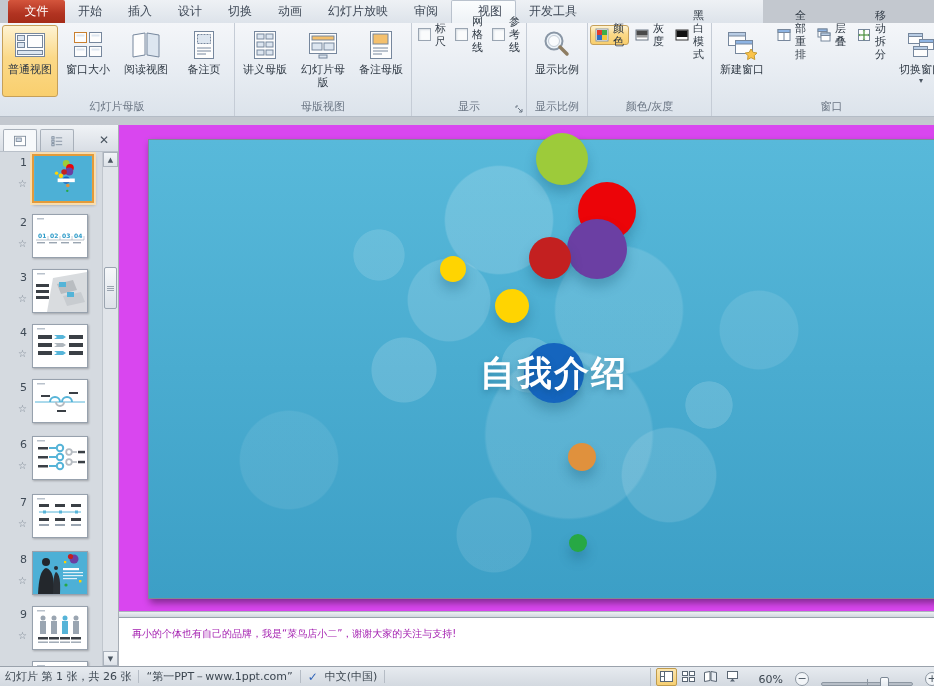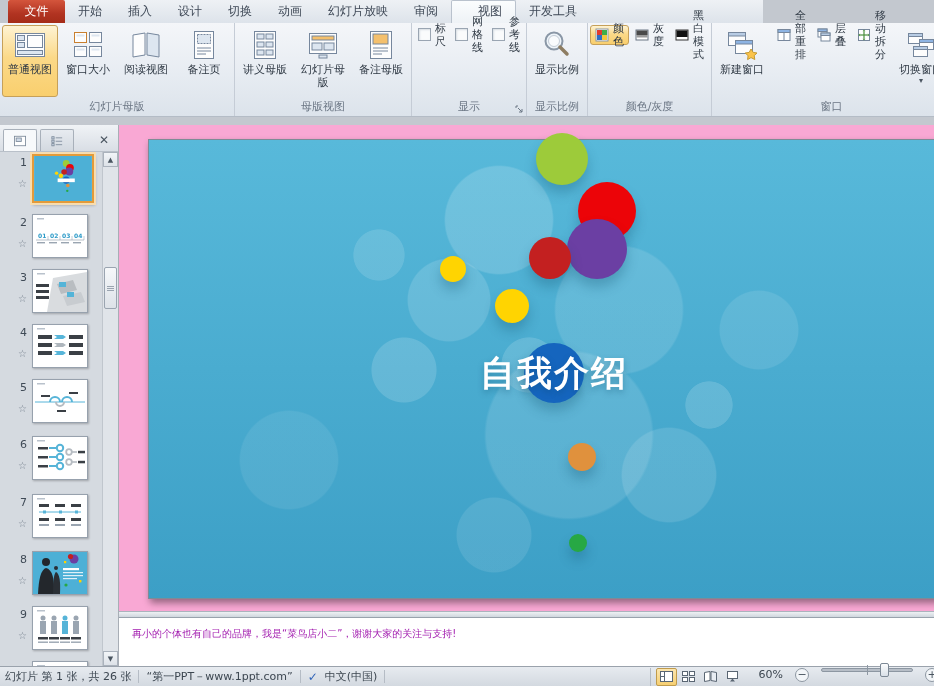--- a/index.html
+++ b/index.html
@@ -46,35 +46,35 @@
   .thumb svg{display:block;width:100%;height:100%;}
   .thumb-item.selected .thumb{width:58px;height:45px;border:2px solid #e39b3a;box-shadow:0 0 0 2px #f7ddb0,1px 2px 3px rgba(0,0,0,.3);}
   .panel-scrollbar{position:absolute;right:0;top:27px;width:16px;bottom:0;background:#e0e4e9;border-left:1px solid #c0c6cd;box-sizing:border-box;}
   .sb-btn{position:absolute;left:0;width:15px;height:15px;text-align:center;font-size:7px;color:#4a5560;line-height:15px;background:linear-gradient(#f2f5f8,#dde2e8);border:1px solid #aab2bc;box-sizing:border-box;}
   .sb-up{top:0;}
   .sb-down{bottom:0;}
   .sb-thumb{position:absolute;left:1px;top:115px;width:13px;height:42px;background:linear-gradient(#f6f8fa,#dde2e8);border:1px solid #9aa4b0;border-radius:2px;box-sizing:border-box;}
   .sb-grip{margin:18px auto 0;width:7px;height:1px;background:#9aa4b0;box-shadow:0 2px 0 #9aa4b0,0 4px 0 #9aa4b0;}
 
   
-  .main-area{position:absolute;left:119px;top:125px;width:815px;height:487px;background:#f9a8d4;overflow:hidden;}
+  .main-area{position:absolute;left:119px;top:125px;width:815px;height:487px;background:#d946ef;overflow:hidden;}
   .slide{position:absolute;left:29px;top:14px;width:818px;height:460px;border:1px solid #7e8b96;box-shadow:2px 4px 7px rgba(0,0,0,.4);box-sizing:border-box;}
   .circle{position:absolute;border-radius:50%;box-shadow:0 8px 12px rgba(15,75,105,.28);}
   .slide-title{position:absolute;transform:translate(-50%,-50%);font-size:35px;font-weight:bold;letter-spacing:2px;white-space:nowrap;text-shadow:0 3px 6px rgba(15,75,105,.35);z-index:5;}
 
   
   .splitter{position:absolute;left:119px;top:611px;width:815px;height:6px;background:linear-gradient(#eef1f4,#cfd6dd);border-top:1px solid #aab3bd;box-sizing:border-box;}
   .notes{position:absolute;left:119px;top:617px;width:815px;height:49px;background:#fff;border-top:1px solid #98a2ac;box-sizing:border-box;}
   .notes-text{padding:9px 10px 0 13px;font-size:10px;color:#a21caf;}
 
   
   .status-bar{position:absolute;left:0;top:666px;width:934px;height:20px;background:linear-gradient(#e7ebf0,#d3d9e0);border-top:1px solid #9aa2ac;display:flex;align-items:center;gap:7px;padding-left:5px;box-sizing:border-box;font-size:11px;color:#3c4650;white-space:nowrap;}
   .sep{width:1px;height:13px;background:#b5bcc5;flex:none;}
   .spell{color:#2f63b8;font-weight:bold;font-size:12px;}
-  .status-right{margin-left:auto;display:flex;align-items:flex-start;gap:12px;padding-right:2px;}
+  .status-right{margin-left:auto;display:flex;align-items:flex-end;gap:12px;padding-right:2px;}
   .vbtns{display:flex;align-items:center;gap:1px;border-left:1px solid #b5bcc5;padding-left:5px;}
   .vbtn{width:19px;height:16px;display:flex;align-items:center;justify-content:center;border:1px solid transparent;border-radius:2px;}
   .vbtn.active{background:linear-gradient(#fbe6b0,#f6cf72);border-color:#c09b4c;}
   .zoom-pct{margin-left:4px;}
   .zoom-minus{width:14px;height:14px;border-radius:50%;border:1px solid #8d97a2;background:#f2f5f8;text-align:center;line-height:12px;font-size:11px;color:#4a5560;box-sizing:border-box;}
   .zoom-track{position:relative;width:92px;height:4px;background:#b7bec7;border:1px solid #8d97a2;border-radius:2px;box-sizing:border-box;}
   .zoom-tick{position:absolute;left:50%;top:-4px;width:1px;height:10px;background:#8d97a2;}
   .zoom-thumb{position:absolute;left:64%;top:-6px;width:9px;height:14px;background:linear-gradient(#fcfdfe,#d9e0e8);border:1px solid #7c8895;border-radius:2px;box-sizing:border-box;}
   .zoom-plus{width:14px;height:14px;margin-right:-7px;border-radius:50%;border:1px solid #8d97a2;background:#f2f5f8;text-align:center;line-height:12px;font-size:11px;color:#4a5560;box-sizing:border-box;}
 </style>

